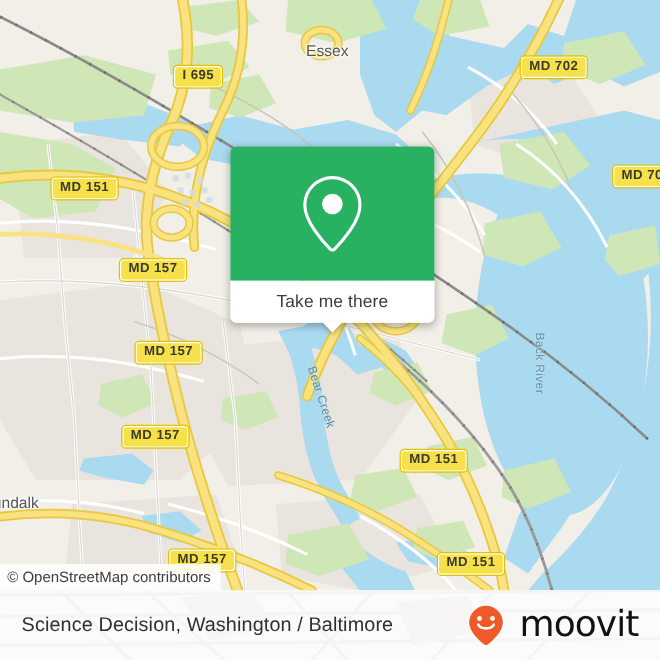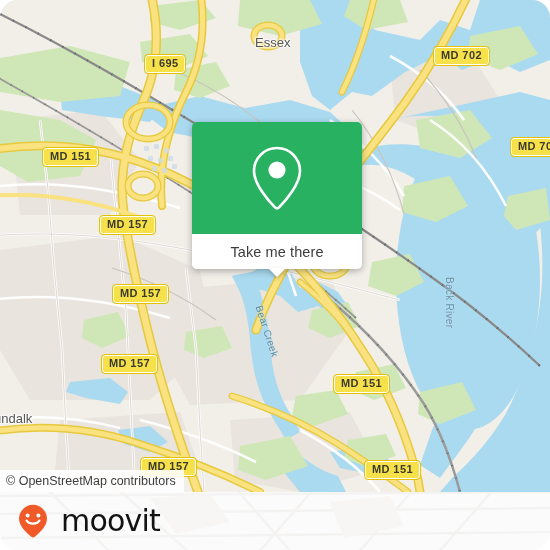--- a/index.html
+++ b/index.html
@@ -13,21 +13,20 @@
     font-family: "Liberation Sans", sans-serif;
     overflow: hidden;
     position: relative;
   }
 
   #app {
     position: relative;
     width: 550px;
     height: 550px;
     overflow: hidden;
-    border-radius: 18px;
   }
 
   
   .map-stage {
     position: absolute;
     left: 0; top: 0;
     width: 550px;
     height: 492px;
     overflow: hidden;
     background: #f2efe9;
@@ -434,20 +433,21 @@
         <path d="M0,22 L550,16"></path>
         <path d="M0,46 L550,40"></path>
         <path d="M0,4 L550,0"></path>
       </g>
       <g fill="#f4f3f1">
         <polygon points="150,6 210,2 230,30 176,42"></polygon>
         <polygon points="330,10 390,4 404,34 344,46"></polygon>
       </g>
     </svg>
 
+    <div id="footer-title">Science Decision, Washington / Baltimore</div>
 
     <div id="moovit-logo">
       <svg width="30" height="34" viewBox="0 0 30 34" xmlns="http://www.w3.org/2000/svg">
         <path d="M15 0.8 C7.3 0.8 1 7.1 1 14.8 C1 22.6 9.9 30.3 13.6 33.1
                  C14.4 33.7 15.6 33.7 16.4 33.1 C20.1 30.3 29 22.6 29 14.8
                  C29 7.1 22.7 0.8 15 0.8 Z" fill="#ef5a28"></path>
         <circle cx="9.6" cy="11.4" r="2.0" fill="#ffffff"></circle>
         <circle cx="20.4" cy="11.4" r="2.0" fill="#ffffff"></circle>
         <path d="M8.6 16.6 C10.6 20.6 19.4 20.6 21.4 16.6" fill="none" stroke="#ffffff" stroke-width="2.2" stroke-linecap="round"></path>
       </svg>

